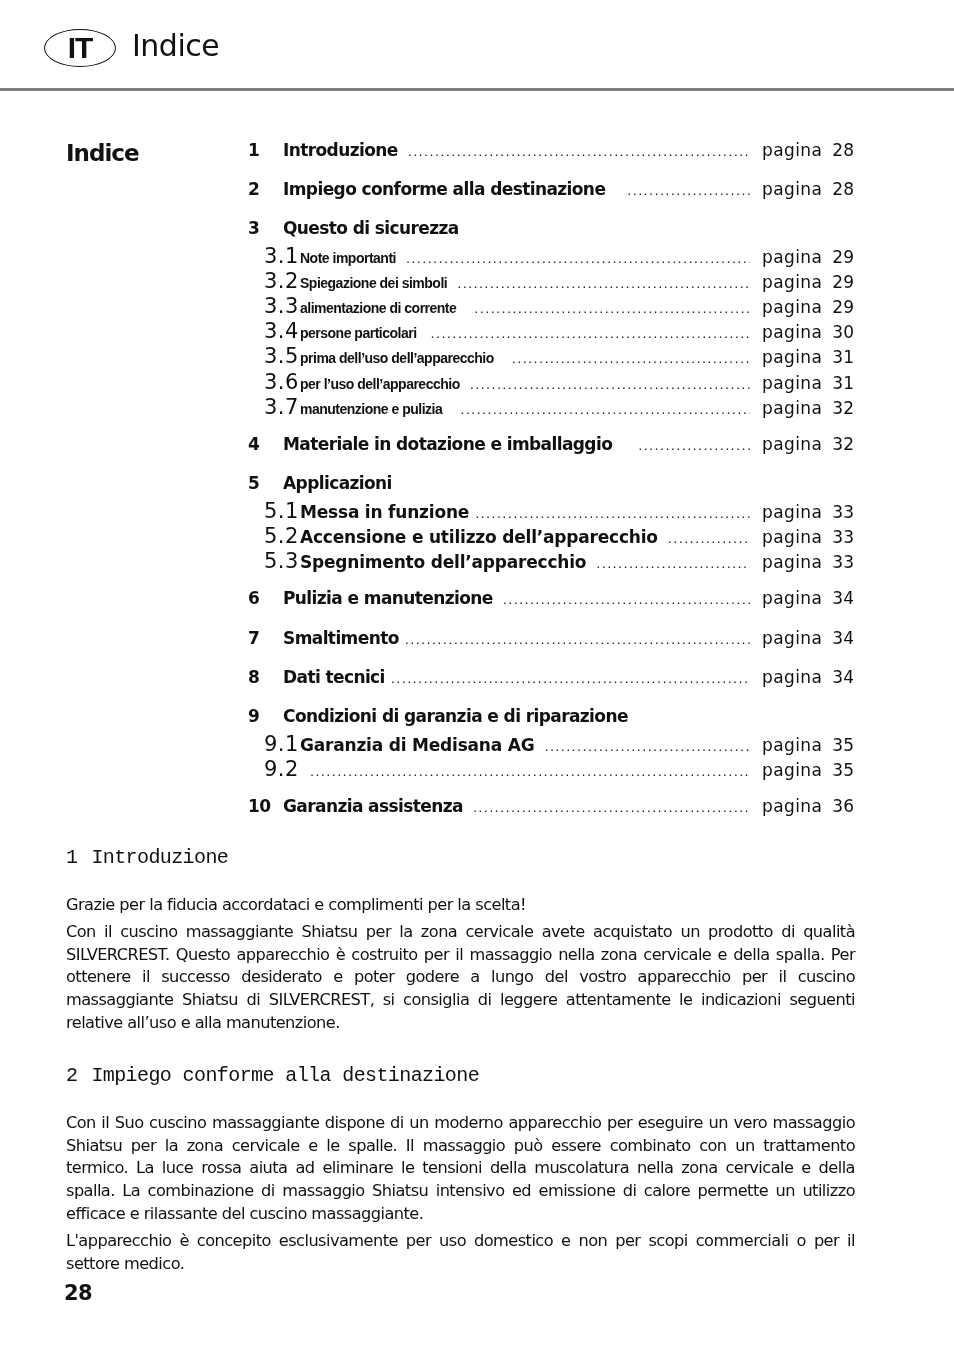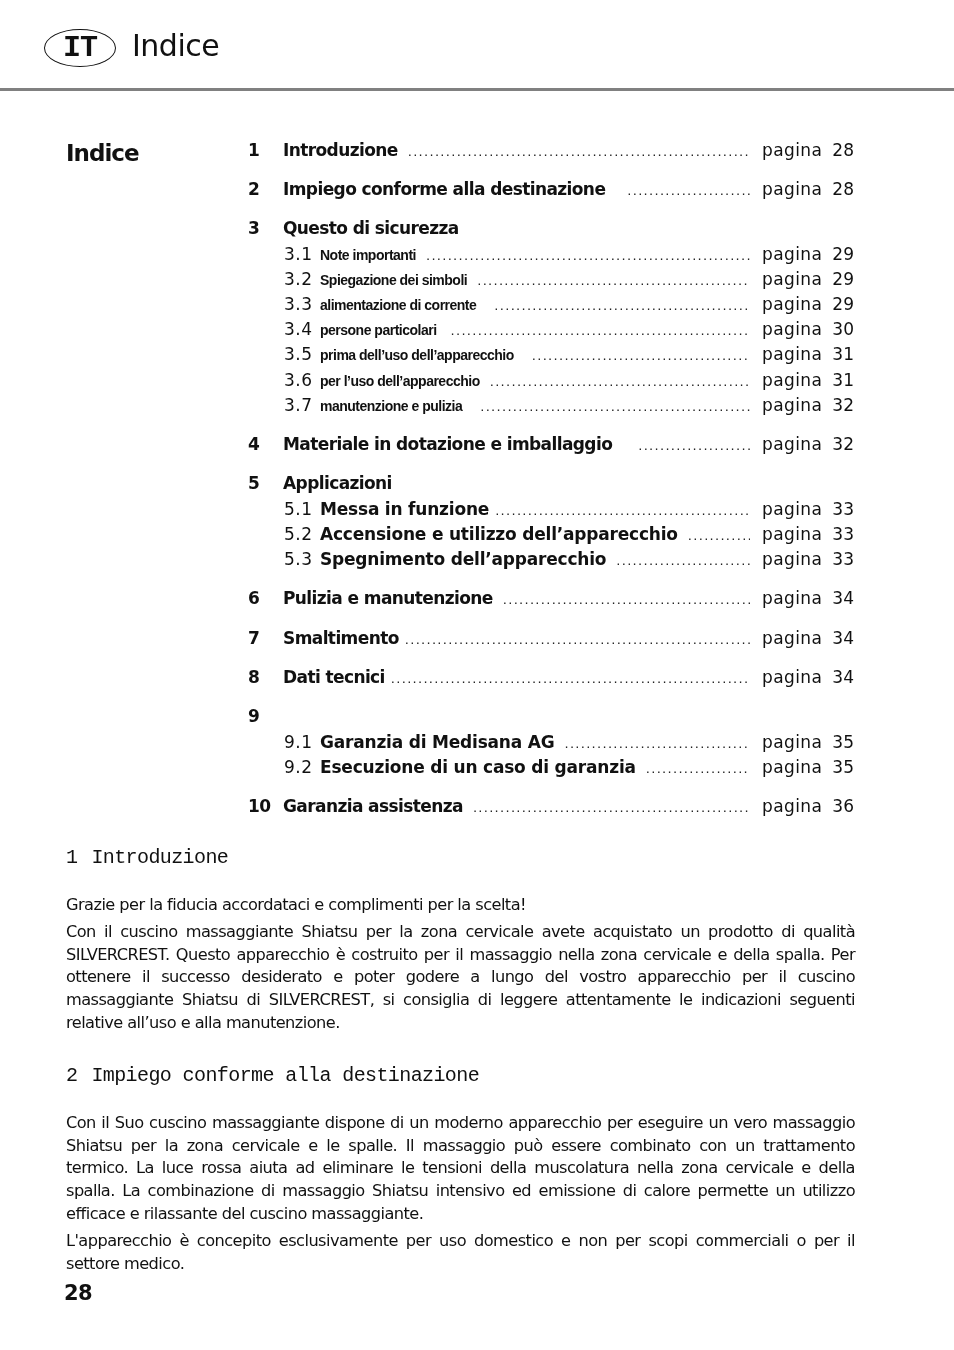--- a/index.html
+++ b/index.html
@@ -5,41 +5,41 @@
   html, body { margin: 0; padding: 0; background: #ffffff; }
   body {
     width: 954px; height: 1350px; position: relative; overflow: hidden;
     font-family: "DejaVu Sans", sans-serif; color: #111111;
   }
   .header { position: absolute; left: 0; top: 0; width: 954px; height: 90px; }
   .lang-badge {
     position: absolute; left: 44px; top: 29px; width: 72px; height: 38px;
     border: 1.6px solid #111; border-radius: 50%; box-sizing: border-box;
     display: flex; align-items: center; justify-content: center;
-    font-family: Liberation Mono, monospace; font-weight: bold; font-size: 30px;
+    font-family: Liberation Sans, sans-serif; font-weight: bold; font-size: 30px;
     letter-spacing: -1px; line-height: 1;
   }
   .header-title {
     position: absolute; left: 132px; top: 28px; font-size: 30px; font-weight: normal;
     font-family: "DejaVu Sans", sans-serif; letter-spacing: -0.5px;
   }
   .header-rule { position: absolute; left: 0; top: 88px; width: 954px; height: 3px; background: #808080; }
 
   .toc-heading {
     position: absolute; left: 66px; top: 140px; font-size: 23px; font-weight: bold;
     font-family: "DejaVu Sans", sans-serif; letter-spacing: -1px;
   }
   .toc { position: absolute; left: 248px; top: 140px; width: 606px; }
   .toc-row {
     position: absolute; left: 0; width: 606px; height: 22px;
     display: flex; align-items: baseline; white-space: nowrap;
   }
   .toc-row .num { width: 35px; font-size: 17px; font-weight: bold; letter-spacing: -0.5px; }
   .toc-row .title { font-size: 17px; font-weight: bold; letter-spacing: -0.6px; }
-  .toc-row.sub .num { width: 36px; margin-left: 36px; font-weight: normal; font-size: 17px; letter-spacing: 0.5px; }
+  .toc-row.sub .num { width: 36px; margin-left: 16px; font-weight: normal; font-size: 21px; letter-spacing: 0.5px; }
   .toc-row.sub .title { font-weight: bold; font-size: 17px; letter-spacing: -0.2px; }
   .toc-row.sub.small .title { font-size: 14px; letter-spacing: -0.5px; font-family: "Liberation Sans", sans-serif; }
   .toc-row .dots {
     flex: 1; margin: 0 12px 0 10px; overflow: hidden; font-size: 13px;
     letter-spacing: 1.3px; color: #222;
   }
   .toc-row .dots::before {
     content: "...................................................................................................................................................................";
   }
   .toc-row .page-label { font-size: 17px; letter-spacing: 0.4px; width: 62px; }
@@ -187,31 +187,31 @@
   </div>
   <div class="toc-row" style="top:527px">
     <span class="num">8</span>
     <span class="title">Dati tecnici</span>
     <span class="dots" style="margin-left:6px"></span>
     <span class="page-label">pagina</span>
     <span class="page-num">34</span>
   </div>
   <div class="toc-row" style="top:566px">
     <span class="num">9</span>
+    <span class="title">Condizioni di garanzia e di riparazione</span>
   </div>
   <div class="toc-row sub" style="top:592px">
     <span class="num">9.1</span>
     <span class="title">Garanzia di Medisana AG</span>
     <span class="dots"></span>
     <span class="page-label">pagina</span>
     <span class="page-num">35</span>
   </div>
   <div class="toc-row sub" style="top:617px">
     <span class="num">9.2</span>
-    <span class="title">Esecuzione di un caso di garanzia</span>
     <span class="dots"></span>
     <span class="page-label">pagina</span>
     <span class="page-num">35</span>
   </div>
   <div class="toc-row" style="top:656px">
     <span class="num">10</span>
     <span class="title">Garanzia assistenza</span>
     <span class="dots"></span>
     <span class="page-label">pagina</span>
     <span class="page-num">36</span>

